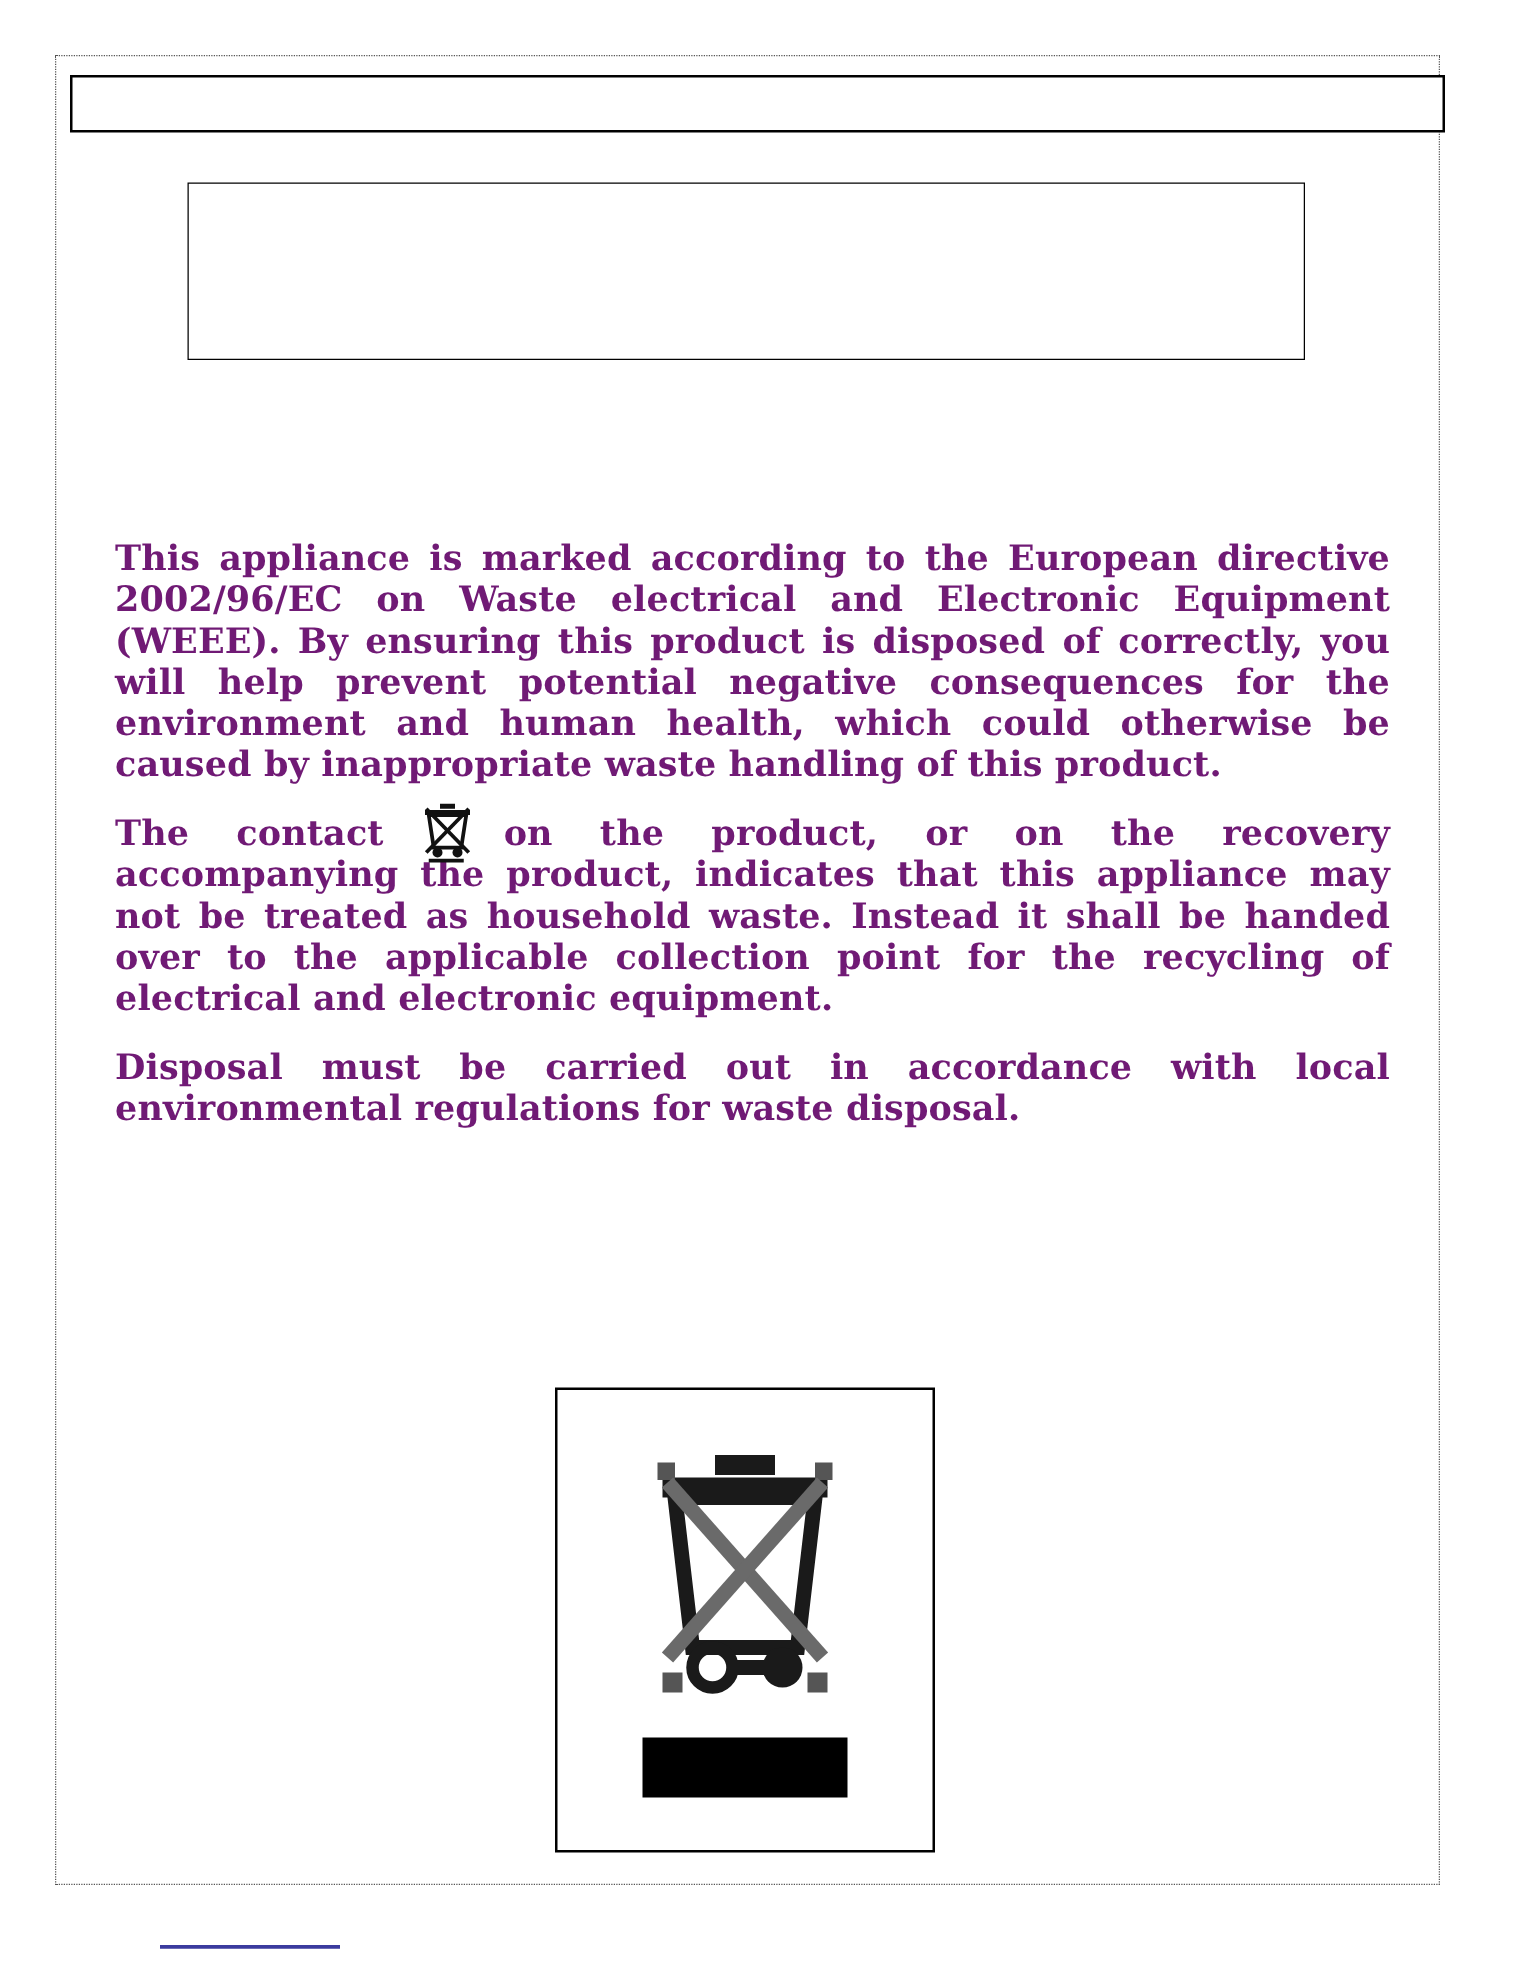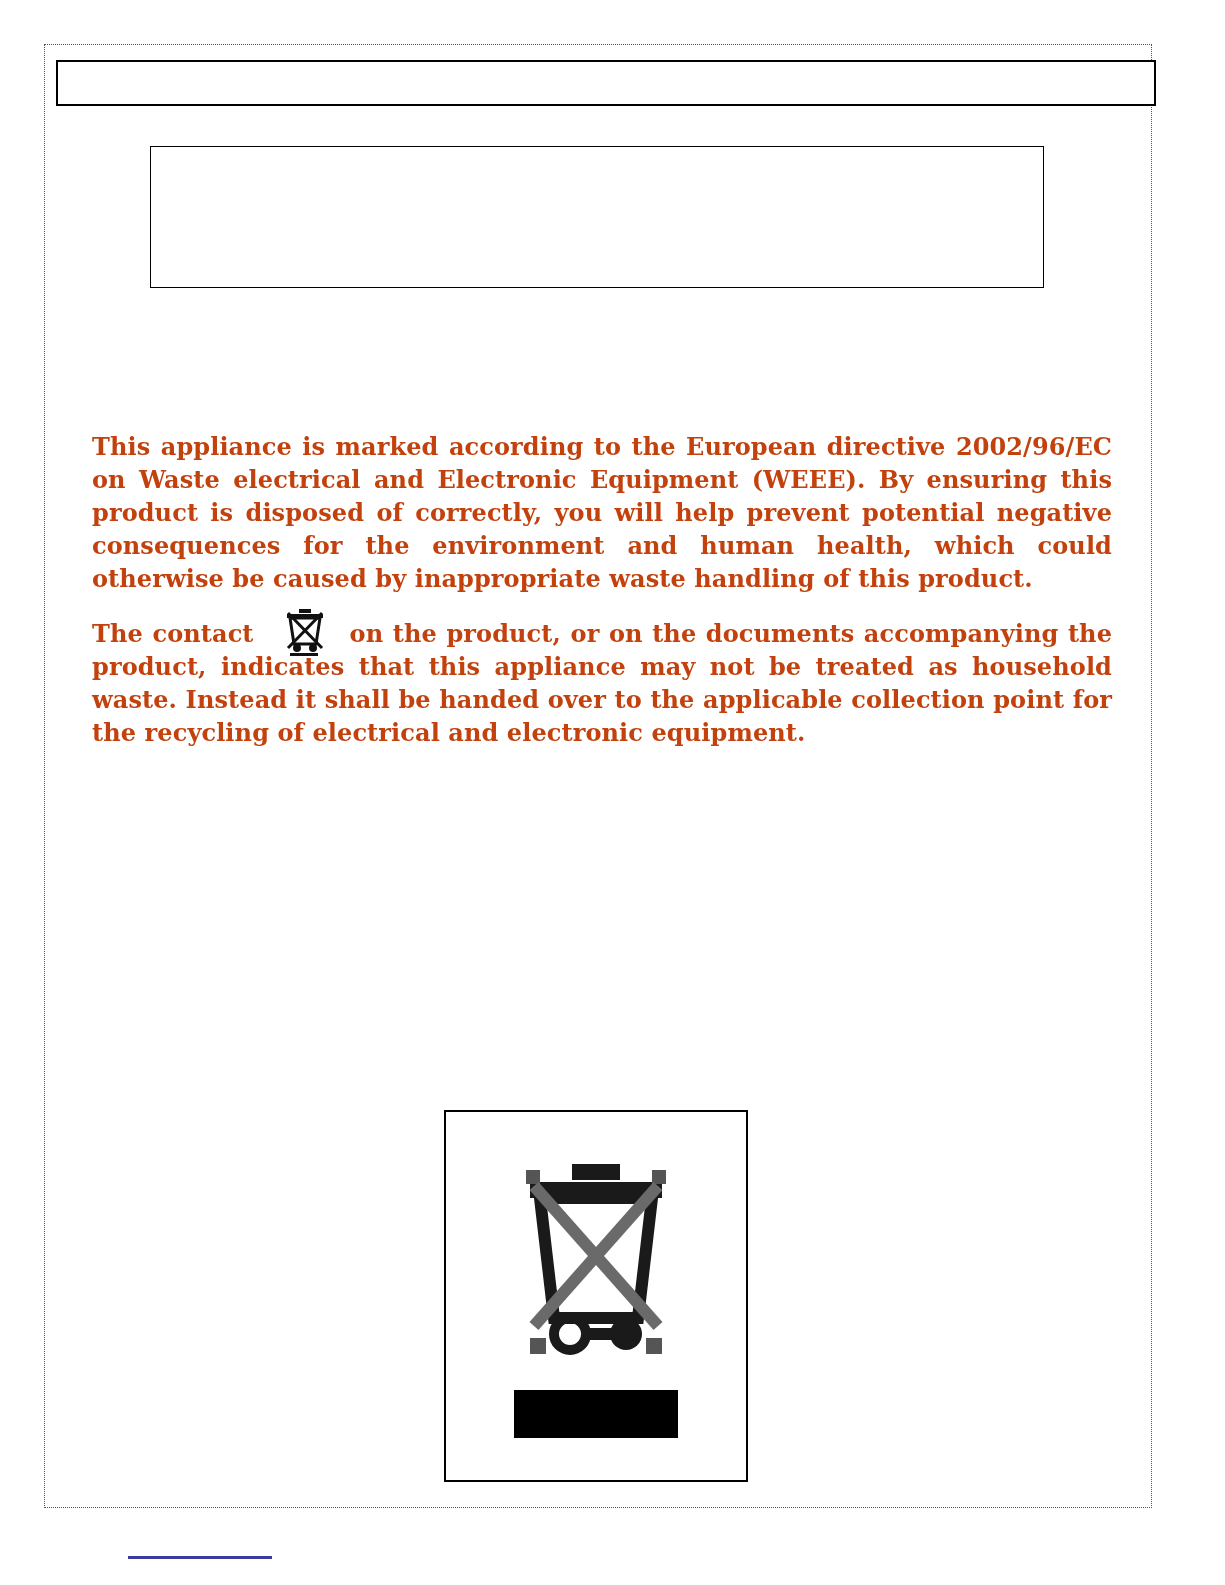--- a/index.html
+++ b/index.html
@@ -52,25 +52,25 @@
   }
 
   
   .body-text {
     position: absolute;
     left: 92px;
     top: 430px;
     width: 1020px;
     font-family: "DejaVu Serif", serif;
     font-weight: bold;
-    font-size: 24px;
+    font-size: 28px;
     line-height: 33px;
     letter-spacing: 0.1px;
     text-align: justify;
-    color: #c2410c;
+    color: #701a75;
   }
   .para {
     margin: 0 0 22px 0;
   }
   .para:last-child { margin-bottom: 0; }
 
   
   .inline-symbol {
     display: inline-block;
     width: 96px;
@@ -141,23 +141,24 @@
   <p class="para">
     <span>The contact</span><span class="inline-symbol"><svg width="46" height="52" viewBox="0 0 46 52" aria-hidden="true">
         <rect x="5" y="10" width="36" height="4" fill="#111111"></rect>
         <rect x="17" y="5" width="12" height="4" fill="#111111"></rect>
         <path d="M8 14 L12 40 L34 40 L38 14 Z" fill="none" stroke="#111111" stroke-width="3"></path>
         <circle cx="15" cy="44" r="4" fill="#111111"></circle>
         <circle cx="31" cy="44" r="4" fill="#111111"></circle>
         <line x1="6" y1="9" x2="40" y2="44" stroke="#111111" stroke-width="3"></line>
         <line x1="40" y1="9" x2="6" y2="44" stroke="#111111" stroke-width="3"></line>
         <rect x="8" y="49" width="28" height="4" fill="#111111"></rect>
-      </svg></span><span>on the product, or on the documents accompanying the product, indicates that this appliance may not be treated as household waste. Instead it shall be handed over to the applicable collection point for the recycling of electrical and electronic equipment.</span>
+      </svg></span><span>on the product, or on the recovery accompanying the product, indicates that this appliance may not be treated as household waste. Instead it shall be handed over to the applicable collection point for the recycling of electrical and electronic equipment.</span>
   </p>
 
+  <p class="para" style="margin-bottom:0">Disposal must be carried out in accordance with local environmental regulations for waste disposal.</p>
 
 
 </div>
 
 <div class="symbol-frame">
   <svg class="big-svg" width="180" height="230" viewBox="0 0 90 115">
     <rect x="12" y="20" width="66" height="8" fill="#1a1a1a"></rect>
     <rect x="33" y="11" width="24" height="8" fill="#1a1a1a"></rect>
     <rect x="10" y="14" width="7" height="7" fill="#555555"></rect>
     <rect x="73" y="14" width="7" height="7" fill="#555555"></rect>

